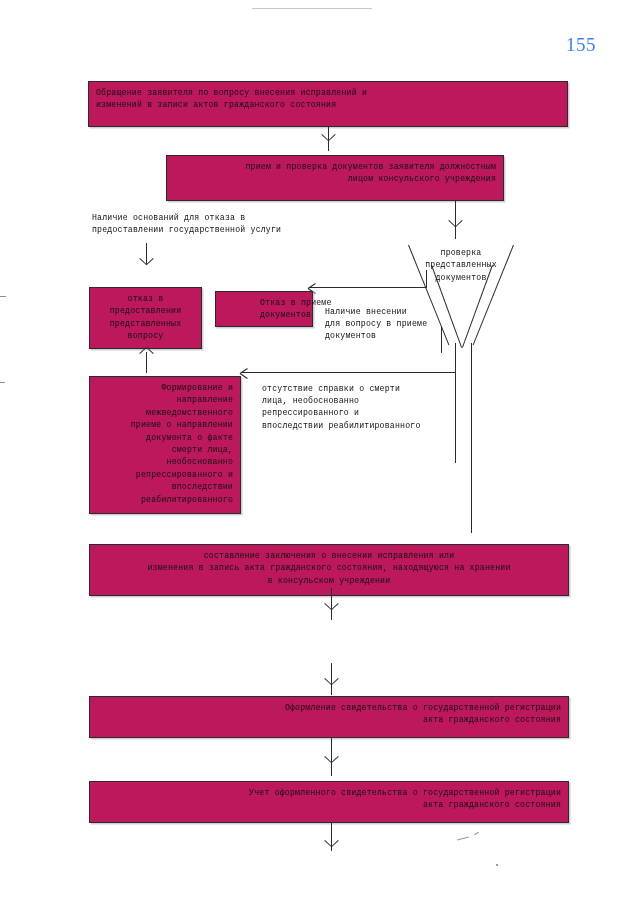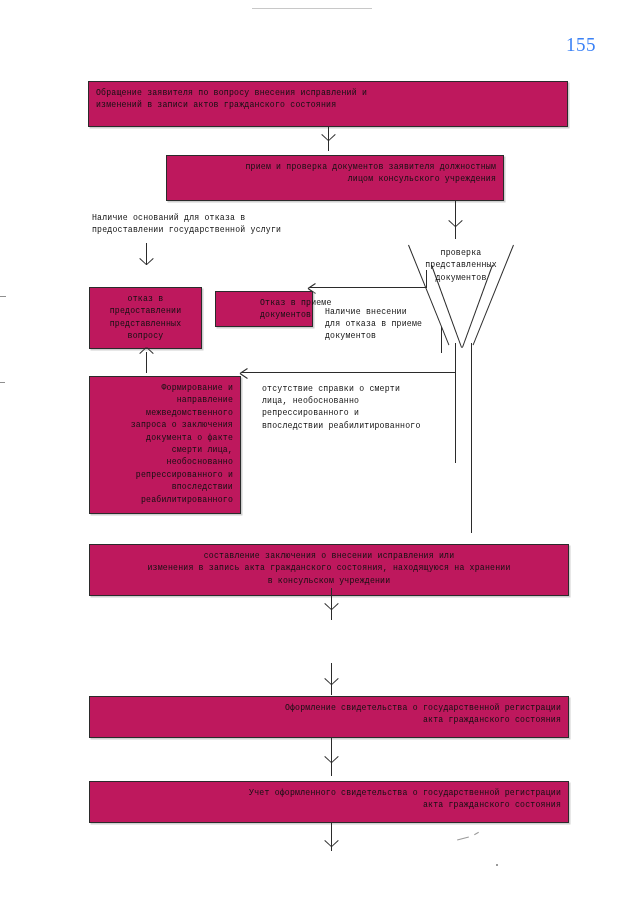--- a/index.html
+++ b/index.html
@@ -199,33 +199,33 @@
     <span class="line">предоставлении</span>
     <span class="line">представленных</span>
     <span class="line">вопросу</span>
   </div>
 
   <div class="box left" id="n4" style="left:215px; top:291px; width:98px; height:36px;padding-left:44px;">
     <span class="line">Отказ в приеме</span>
     <span class="line">документов</span>
   </div>
 
-  <div class="caption" id="l2" style="left:325px; top:306px;"><span class="line">Наличие внесении</span><br><span class="line">для отказа в приеме</span><br><span class="line">документов</span></div>
+  <div class="caption" id="l2" style="left:325px; top:306px;"><span class="line">Наличие внесении</span><br><span class="line">для вопросу в приеме</span><br><span class="line">документов</span></div>
 
   <div class="vline" style="left:146px; top:352px; height:21px;"></div>
   <div class="arrow-up" style="left:140px; top:345px;"></div>
 
   <div class="hline" style="left:242px; top:372px; width:214px;"></div>
   <div class="arrow-left" style="left:240px; top:366px;"></div>
 
   <div class="box left" id="n5" style="left:89px; top:376px; width:152px; height:138px;">
     <span class="line">Формирование    и</span>
     <span class="line">направление</span>
     <span class="line">межведомственного</span>
-    <span class="line">запроса о заключения</span>
+    <span class="line">приеме о направлении</span>
     <span class="line">документа  о  факте</span>
     <span class="line">смерти   лица,</span>
     <span class="line">необоснованно</span>
     <span class="line">репрессированного   и</span>
     <span class="line">впоследствии</span>
     <span class="line">реабилитированного</span>
   </div>
 
   <div class="caption" id="l3" style="left:262px; top:383px;"><span class="line">отсутствие справки о смерти</span><br><span class="line">лица, необоснованно</span><br><span class="line">репрессированного и</span><br><span class="line">впоследствии реабилитированного</span></div>
 

